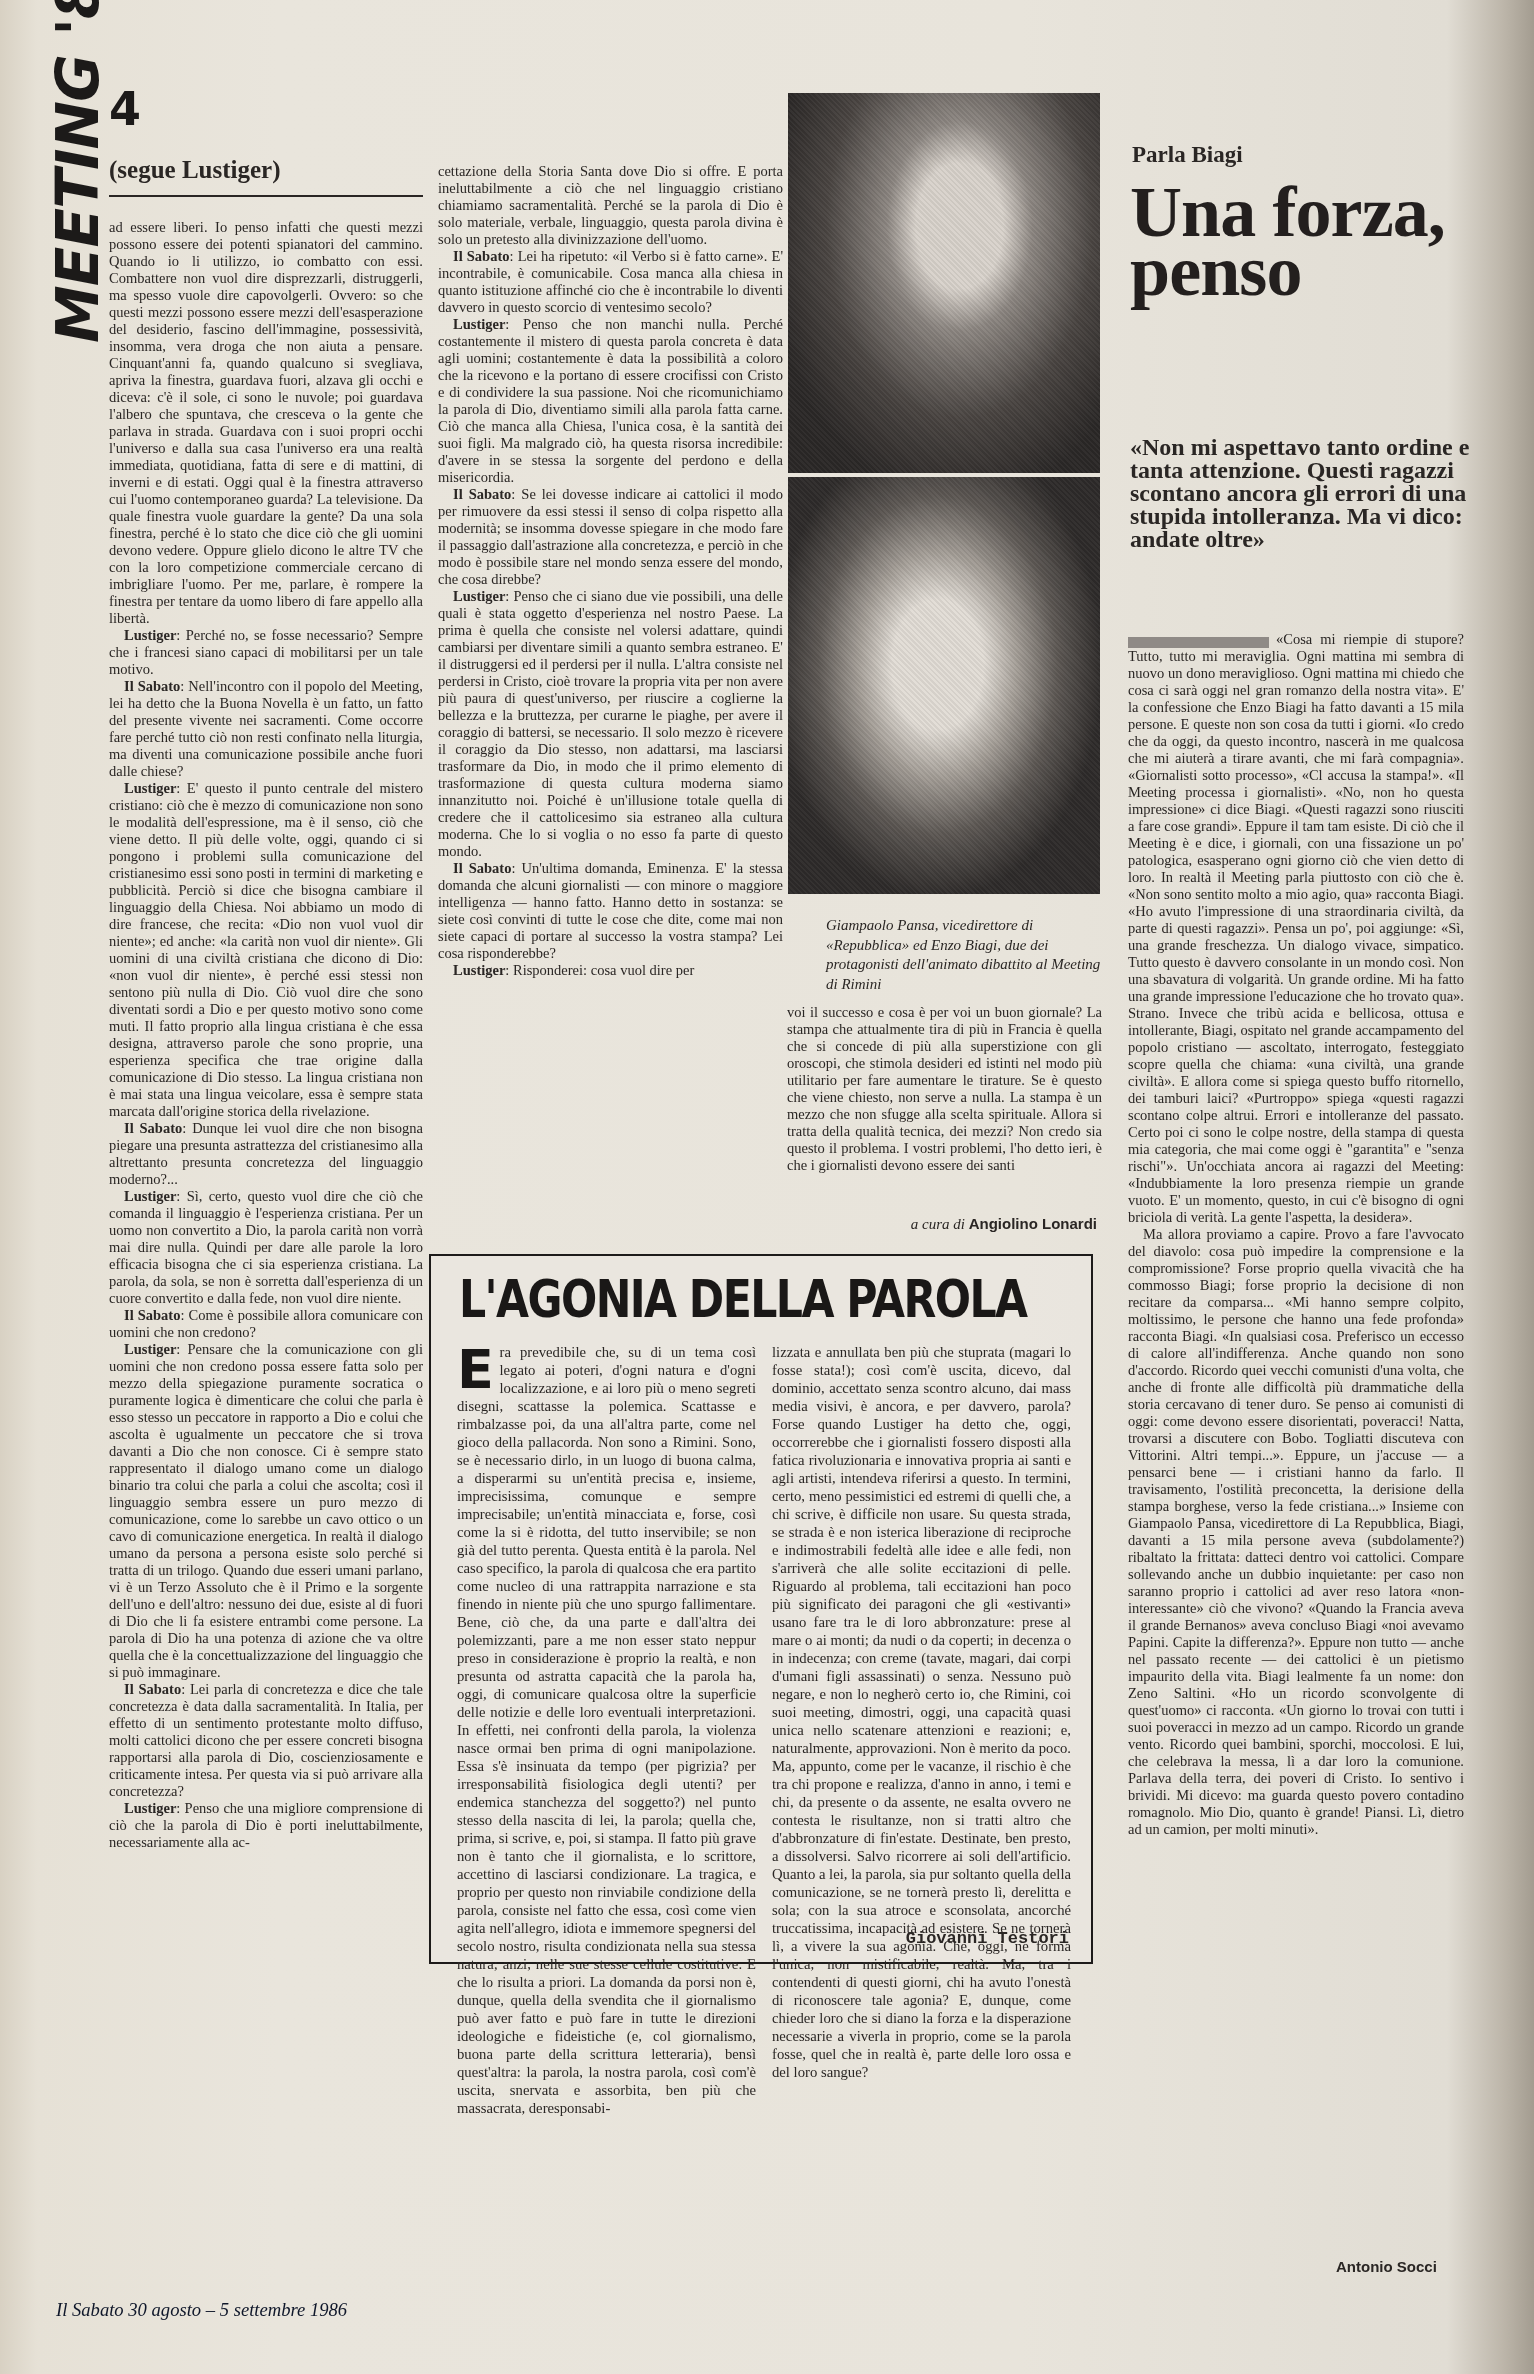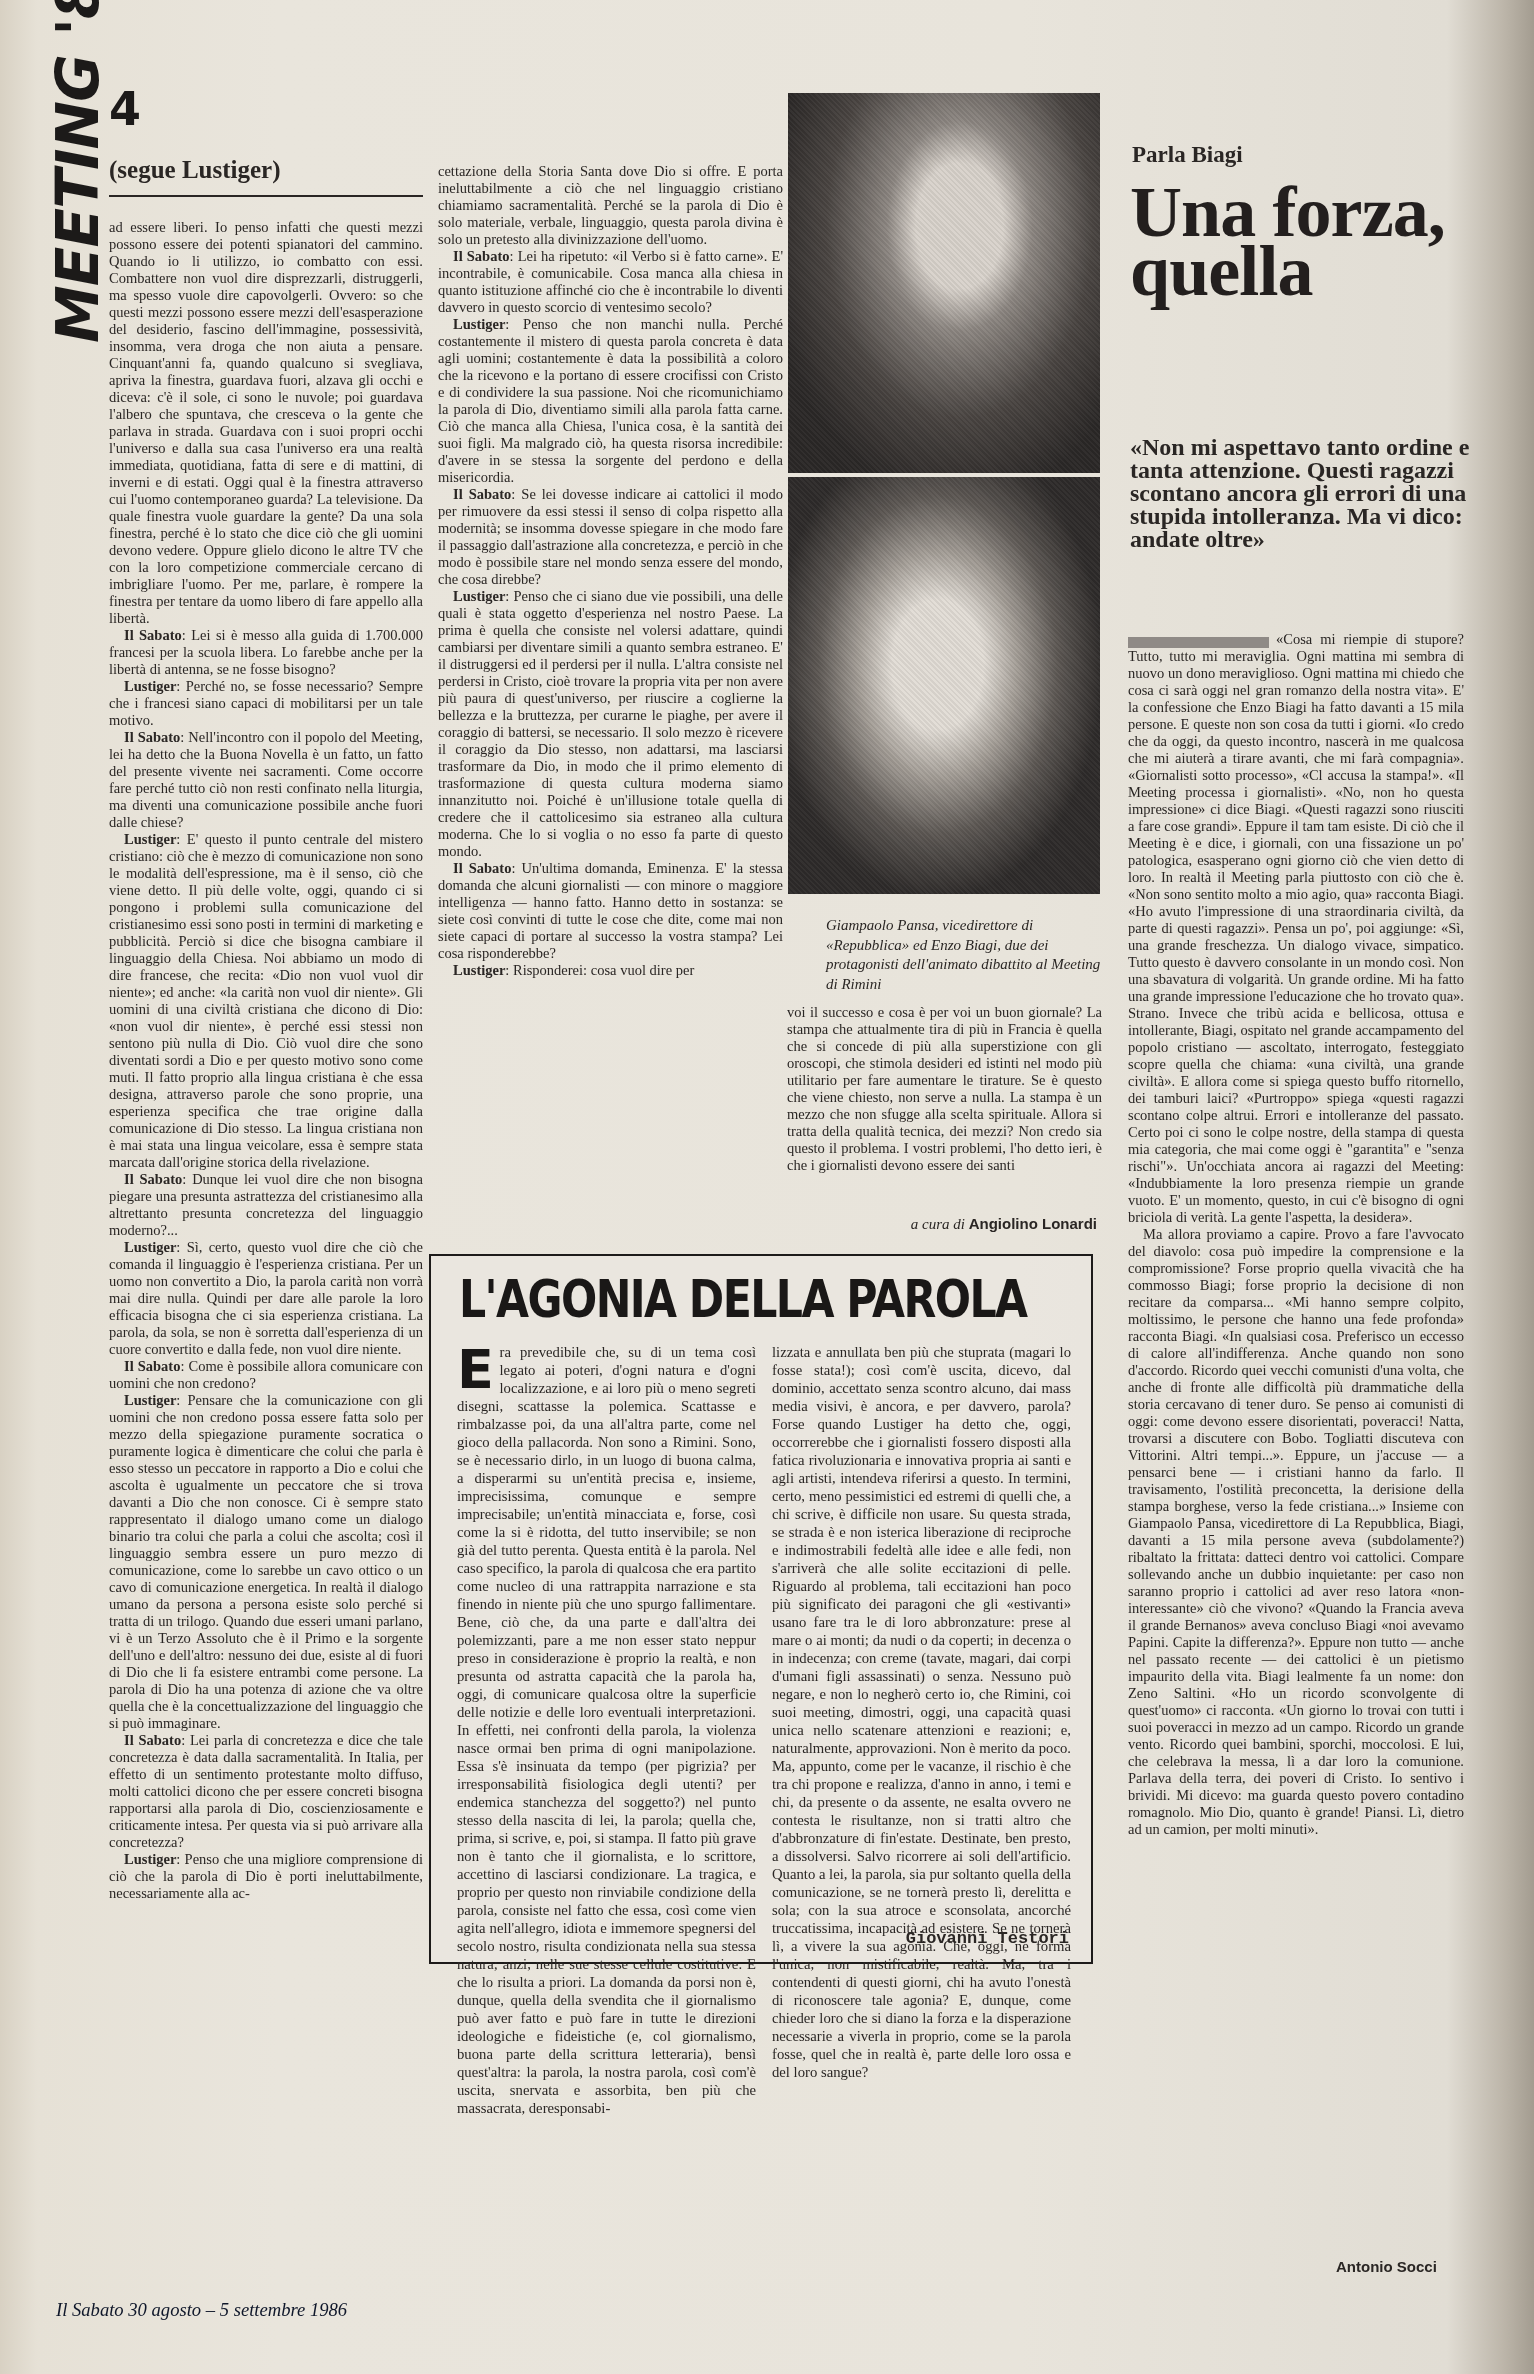--- a/index.html
+++ b/index.html
@@ -60,21 +60,20 @@
 
 <div class="abs vert-title">
     <span>MEETING '86</span>
   </div>
 <div class="abs page-num">4</div>
 <div class="abs kicker">(segue Lustiger)</div>
 <div class="abs rule"></div>
 
 <div class="abs col col1" id="col1">
     <p>ad essere liberi. Io penso infatti che questi mezzi possono essere dei potenti spianatori del cammino. Quando io li utilizzo, io combatto con essi. Combattere non vuol dire disprezzarli, distruggerli, ma spesso vuole dire capovolgerli. Ovvero: so che questi mezzi possono essere mezzi dell'esasperazione del desiderio, fascino dell'immagine, possessività, insomma, vera droga che non aiuta a pensare. Cinquant'anni fa, quando qualcuno si svegliava, apriva la finestra, guardava fuori, alzava gli occhi e diceva: c'è il sole, ci sono le nuvole; poi guardava l'albero che spuntava, che cresceva o la gente che parlava in strada. Guardava con i suoi propri occhi l'universo e dalla sua casa l'universo era una realtà immediata, quotidiana, fatta di sere e di mattini, di inverni e di estati. Oggi qual è la finestra attraverso cui l'uomo contemporaneo guarda? La televisione. Da quale finestra vuole guardare la gente? Da una sola finestra, perché è lo stato che dice ciò che gli uomini devono vedere. Oppure glielo dicono le altre TV che con la loro competizione commerciale cercano di imbrigliare l'uomo. Per me, parlare, è rompere la finestra per tentare da uomo libero di fare appello alla libertà.</p>
-    <p class="q"><b>Il Sabato</b>: Lei si è messo alla guida di 1.700.000 francesi per la scuola libera. Lo farebbe anche per la libertà di antenna, se ne fosse bisogno?</p>
     <p class="q"><b>Lustiger</b>: Perché no, se fosse necessario? Sempre che i francesi siano capaci di mobilitarsi per un tale motivo.</p>
     <p class="q"><b>Il Sabato</b>: Nell'incontro con il popolo del Meeting, lei ha detto che la Buona Novella è un fatto, un fatto del presente vivente nei sacramenti. Come occorre fare perché tutto ciò non resti confinato nella liturgia, ma diventi una comunicazione possibile anche fuori dalle chiese?</p>
     <p class="q"><b>Lustiger</b>: E' questo il punto centrale del mistero cristiano: ciò che è mezzo di comunicazione non sono le modalità dell'espressione, ma è il senso, ciò che viene detto. Il più delle volte, oggi, quando ci si pongono i problemi sulla comunicazione del cristianesimo essi sono posti in termini di marketing e pubblicità. Perciò si dice che bisogna cambiare il linguaggio della Chiesa. Noi abbiamo un modo di dire francese, che recita: «Dio non vuol vuol dir niente»; ed anche: «la carità non vuol dir niente». Gli uomini di una civiltà cristiana che dicono di Dio: «non vuol dir niente», è perché essi stessi non sentono più nulla di Dio. Ciò vuol dire che sono diventati sordi a Dio e per questo motivo sono come muti. Il fatto proprio alla lingua cristiana è che essa designa, attraverso parole che sono proprie, una esperienza specifica che trae origine dalla comunicazione di Dio stesso. La lingua cristiana non è mai stata una lingua veicolare, essa è sempre stata marcata dall'origine storica della rivelazione.</p>
     <p class="q"><b>Il Sabato</b>: Dunque lei vuol dire che non bisogna piegare una presunta astrattezza del cristianesimo alla altrettanto presunta concretezza del linguaggio moderno?...</p>
     <p class="q"><b>Lustiger</b>: Sì, certo, questo vuol dire che ciò che comanda il linguaggio è l'esperienza cristiana. Per un uomo non convertito a Dio, la parola carità non vorrà mai dire nulla. Quindi per dare alle parole la loro efficacia bisogna che ci sia esperienza cristiana. La parola, da sola, se non è sorretta dall'esperienza di un cuore convertito e dalla fede, non vuol dire niente.</p>
     <p class="q"><b>Il Sabato</b>: Come è possibile allora comunicare con uomini che non credono?</p>
     <p class="q"><b>Lustiger</b>: Pensare che la comunicazione con gli uomini che non credono possa essere fatta solo per mezzo della spiegazione puramente socratica o puramente logica è dimenticare che colui che parla è esso stesso un peccatore in rapporto a Dio e colui che ascolta è ugualmente un peccatore che si trova davanti a Dio che non conosce. Ci è sempre stato rappresentato il dialogo umano come un dialogo binario tra colui che parla a colui che ascolta; così il linguaggio sembra essere un puro mezzo di comunicazione, come lo sarebbe un cavo ottico o un cavo di comunicazione energetica. In realtà il dialogo umano da persona a persona esiste solo perché si tratta di un trilogo. Quando due esseri umani parlano, vi è un Terzo Assoluto che è il Primo e la sorgente dell'uno e dell'altro: nessuno dei due, esiste al di fuori di Dio che li fa esistere entrambi come persone. La parola di Dio ha una potenza di azione che va oltre quella che è la concettualizzazione del linguaggio che si può immaginare.</p>
     <p class="q"><b>Il Sabato</b>: Lei parla di concretezza e dice che tale concretezza è data dalla sacramentalità. In Italia, per effetto di un sentimento protestante molto diffuso, molti cattolici dicono che per essere concreti bisogna rapportarsi alla parola di Dio, coscienziosamente e criticamente intesa. Per questa via si può arrivare alla concretezza?</p>
     <p class="q"><b>Lustiger</b>: Penso che una migliore comprensione di ciò che la parola di Dio è porti ineluttabilmente, necessariamente alla ac-</p>
   </div>
@@ -103,21 +102,21 @@
   <div class="box-col box-col-a">
     <span class="dropcap">E</span><span>ra prevedibile che, su di un tema così legato ai poteri, d'ogni natura e d'ogni localizzazione, e ai loro più o meno segreti disegni, scattasse la polemica. Scattasse e rimbalzasse poi, da una all'altra parte, come nel gioco della pallacorda. Non sono a Rimini. Sono, se è necessario dirlo, in un luogo di buona calma, a disperarmi su un'entità precisa e, insieme, imprecisissima, comunque e sempre imprecisabile; un'entità minacciata e, forse, così come la si è ridotta, del tutto inservibile; se non già del tutto perenta. Questa entità è la parola. Nel caso specifico, la parola di qualcosa che era partito come nucleo di una rattrappita narrazione e sta finendo in niente più che uno spurgo fallimentare. Bene, ciò che, da una parte e dall'altra dei polemizzanti, pare a me non esser stato neppur preso in considerazione è proprio la realtà, e non presunta od astratta capacità che la parola ha, oggi, di comunicare qualcosa oltre la superficie delle notizie e delle loro eventuali interpretazioni. In effetti, nei confronti della parola, la violenza nasce ormai ben prima di ogni manipolazione. Essa s'è insinuata da tempo (per pigrizia? per irresponsabilità fisiologica degli utenti? per endemica stanchezza del soggetto?) nel punto stesso della nascita di lei, la parola; quella che, prima, si scrive, e, poi, si stampa. Il fatto più grave non è tanto che il giornalista, e lo scrittore, accettino di lasciarsi condizionare. La tragica, e proprio per questo non rinviabile condizione della parola, consiste nel fatto che essa, così come vien agita nell'allegro, idiota e immemore spegnersi del secolo nostro, risulta condizionata nella sua stessa natura; anzi, nelle sue stesse cellule costitutive. E che lo risulta a priori. La domanda da porsi non è, dunque, quella della svendita che il giornalismo può aver fatto e può fare in tutte le direzioni ideologiche e fideistiche (e, col giornalismo, buona parte della scrittura letteraria), bensì quest'altra: la parola, la nostra parola, così com'è uscita, snervata e assorbita, ben più che massacrata, deresponsabi-</span>
   </div>
   <div class="box-col box-col-b">lizzata e annullata ben più che stuprata (magari lo fosse stata!); così com'è uscita, dicevo, dal dominio, accettato senza scontro alcuno, dai mass media visivi, è ancora, e per davvero, parola? Forse quando Lustiger ha detto che, oggi, occorrerebbe che i giornalisti fossero disposti alla fatica rivoluzionaria e innovativa propria ai santi e agli artisti, intendeva riferirsi a questo. In termini, certo, meno pessimistici ed estremi di quelli che, a chi scrive, è difficile non usare. Su questa strada, se strada è e non isterica liberazione di reciproche e indimostrabili fedeltà alle idee e alle fedi, non s'arriverà che alle solite eccitazioni di pelle. Riguardo al problema, tali eccitazioni han poco più significato dei paragoni che gli «estivanti» usano fare tra le di loro abbronzature: prese al mare o ai monti; da nudi o da coperti; in decenza o in indecenza; con creme (tavate, magari, dai corpi d'umani figli assassinati) o senza. Nessuno può negare, e non lo negherò certo io, che Rimini, coi suoi meeting, dimostri, oggi, una capacità quasi unica nello scatenare attenzioni e reazioni; e, naturalmente, approvazioni. Non è merito da poco. Ma, appunto, come per le vacanze, il rischio è che tra chi propone e realizza, d'anno in anno, i temi e chi, da presente o da assente, ne esalta ovvero ne contesta le risultanze, non si tratti altro che d'abbronzature di fin'estate. Destinate, ben presto, a dissolversi. Salvo ricorrere ai soli dell'artificio. Quanto a lei, la parola, sia pur soltanto quella della comunicazione, se ne tornerà presto lì, derelitta e sola; con la sua atroce e sconsolata, ancorché truccatissima, incapacità ad esistere. Se ne tornerà lì, a vivere la sua agonia. Che, oggi, ne forma l'unica, non mistificabile, realtà. Ma, tra i contendenti di questi giorni, chi ha avuto l'onestà di riconoscere tale agonia? E, dunque, come chieder loro che si diano la forza e la disperazione necessarie a viverla in proprio, come se la parola fosse, quel che in realtà è, parte delle loro ossa e del loro sangue?</div>
   <div class="box-sign">Giovanni Testori</div>
 </div>
 
 <div class="abs r-kicker">Parla Biagi</div>
 <div class="abs r-title">
   <div>Una forza,</div>
-  <div>quella</div>
+  <div>penso</div>
 </div>
 <div class="abs r-sub">«Non mi aspettavo tanto ordine e tanta attenzione. Questi ragazzi scontano ancora gli errori di una stupida intolleranza. Ma vi dico: andate oltre»</div>
 <div class="abs gray-bar"></div>
 <div class="abs col col4">
   <p style="text-indent:148px">«Cosa mi riempie di stupore? Tutto, tutto mi meraviglia. Ogni mattina mi sembra di nuovo un dono meraviglioso. Ogni mattina mi chiedo che cosa ci sarà oggi nel gran romanzo della nostra vita». E' la confessione che Enzo Biagi ha fatto davanti a 15 mila persone. E queste non son cosa da tutti i giorni. «Io credo che da oggi, da questo incontro, nascerà in me qualcosa che mi aiuterà a tirare avanti, che mi farà compagnia». «Giornalisti sotto processo», «Cl accusa la stampa!». «Il Meeting processa i giornalisti». «No, non ho questa impressione» ci dice Biagi. «Questi ragazzi sono riusciti a fare cose grandi». Eppure il tam tam esiste. Di ciò che il Meeting è e dice, i giornali, con una fissazione un po' patologica, esasperano ogni giorno ciò che vien detto di loro. In realtà il Meeting parla piuttosto con ciò che è. «Non sono sentito molto a mio agio, qua» racconta Biagi. «Ho avuto l'impressione di una straordinaria civiltà, da parte di questi ragazzi». Pensa un po', poi aggiunge: «Sì, una grande freschezza. Un dialogo vivace, simpatico. Tutto questo è davvero consolante in un mondo così. Non una sbavatura di volgarità. Un grande ordine. Mi ha fatto una grande impressione l'educazione che ho trovato qua». Strano. Invece che tribù acida e bellicosa, ottusa e intollerante, Biagi, ospitato nel grande accampamento del popolo cristiano — ascoltato, interrogato, festeggiato scopre quella che chiama: «una civiltà, una grande civiltà». E allora come si spiega questo buffo ritornello, dei tamburi laici? «Purtroppo» spiega «questi ragazzi scontano colpe altrui. Errori e intolleranze del passato. Certo poi ci sono le colpe nostre, della stampa di questa mia categoria, che mai come oggi è "garantita" e "senza rischi"». Un'occhiata ancora ai ragazzi del Meeting: «Indubbiamente la loro presenza riempie un grande vuoto. E' un momento, questo, in cui c'è bisogno di ogni briciola di verità. La gente l'aspetta, la desidera».</p>
   <p class="q">Ma allora proviamo a capire. Provo a fare l'avvocato del diavolo: cosa può impedire la comprensione e la compromissione? Forse proprio quella vivacità che ha commosso Biagi; forse proprio la decisione di non recitare da comparsa... «Mi hanno sempre colpito, moltissimo, le persone che hanno una fede profonda» racconta Biagi. «In qualsiasi cosa. Preferisco un eccesso di calore all'indifferenza. Anche quando non sono d'accordo. Ricordo quei vecchi comunisti d'una volta, che anche di fronte alle difficoltà più drammatiche della storia cercavano di tener duro. Se penso ai comunisti di oggi: come devono essere disorientati, poveracci! Natta, trovarsi a discutere con Bobo. Togliatti discuteva con Vittorini. Altri tempi...». Eppure, un j'accuse — a pensarci bene — i cristiani hanno da farlo. Il travisamento, l'ostilità preconcetta, la derisione della stampa borghese, verso la fede cristiana...» Insieme con Giampaolo Pansa, vicedirettore di La Repubblica, Biagi, davanti a 15 mila persone aveva (subdolamente?) ribaltato la frittata: datteci dentro voi cattolici. Compare sollevando anche un dubbio inquietante: per caso non saranno proprio i cattolici ad aver reso latora «non-interessante» ciò che vivono? «Quando la Francia aveva il grande Bernanos» aveva concluso Biagi «noi avevamo Papini. Capite la differenza?». Eppure non tutto — anche nel passato recente — dei cattolici è un pietismo impaurito della vita. Biagi lealmente fa un nome: don Zeno Saltini. «Ho un ricordo sconvolgente di quest'uomo» ci racconta. «Un giorno lo trovai con tutti i suoi poveracci in mezzo ad un campo. Ricordo un grande vento. Ricordo quei bambini, sporchi, moccolosi. E lui, che celebrava la messa, lì a dar loro la comunione. Parlava della terra, dei poveri di Cristo. Io sentivo i brividi. Mi dicevo: ma guarda questo povero contadino romagnolo. Mio Dio, quanto è grande! Piansi. Lì, dietro ad un camion, per molti minuti».</p>
 </div>
 <div class="abs r-sign">Antonio Socci</div>
 
 <div class="abs footer">Il Sabato 30 agosto – 5 settembre 1986</div>

